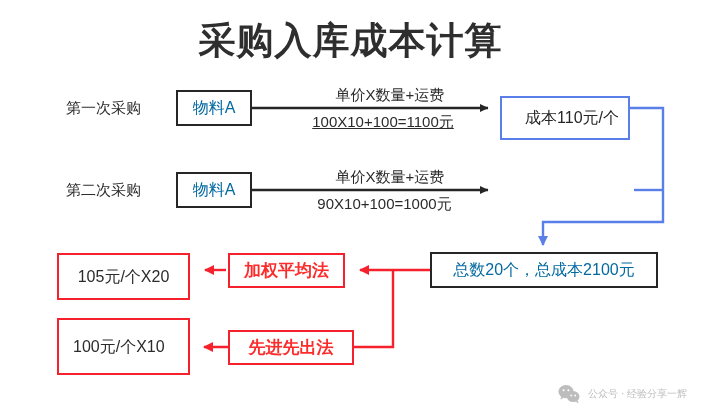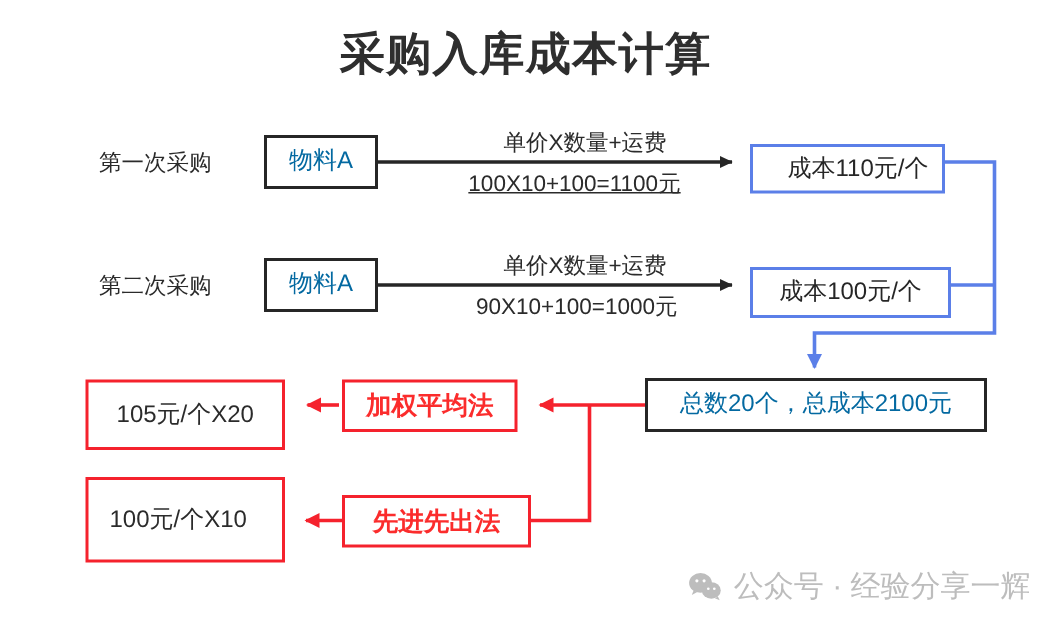--- a/index.html
+++ b/index.html
@@ -18,21 +18,21 @@
     overflow: hidden;
   }
   .abs { position: absolute; }
 
   
   #title {
     left: 0;
     top: 16px;
     width: 701px;
     text-align: center;
-    font-size: 30px;
+    font-size: 37px;
     font-weight: bold;
     color: #2e2e2e;
     letter-spacing: 1px;
   }
 
   
   .plain-label {
     font-size: 15px;
     color: #2b2b2b;
     white-space: nowrap;
@@ -96,21 +96,21 @@
   }
 
   
   #watermark {
     right: 14px;
     bottom: 8px;
     display: flex;
     align-items: center;
     gap: 8px;
     color: #bdbdbd;
-    font-size: 20px;
+    font-size: 10px;
     white-space: nowrap;
   }
   #watermark .wm-icon { display: block; }
 </style>
 </head>
 <body>
 
 <div id="canvas">
 
   <div class="abs" id="title">采购入库成本计算</div>
@@ -146,37 +146,34 @@
   <div class="abs plain-label" style="left:66px; top:99px;">第一次采购</div>
 
   <div class="abs box box-black" style="left:176px; top:90px; width:76px; height:36px;">
     <span>物料A</span>
   </div>
 
   <div class="abs formula formula-top" style="left:290px; top:86px; width:200px;">单价X数量+运费</div>
 
   <div class="abs formula formula-bottom" style="left:278px; top:113px; width:210px;text-decoration:underline;">100X10+100=1100元</div>
 
-  <div class="abs box box-blue" style="left:500px; top:96px; width:130px; height:33px;padding-left:14px;">
+  <div class="abs box box-blue" style="left:500px; top:96px; width:130px; height:44px;padding-left:14px;">
     <span>成本110元/个</span>
   </div>
 
   <div class="abs plain-label" style="left:66px; top:181px;">第二次采购</div>
 
   <div class="abs box box-black" style="left:176px; top:172px; width:76px; height:36px;">
     <span>物料A</span>
   </div>
 
   <div class="abs formula formula-top" style="left:290px; top:168px; width:200px;">单价X数量+运费</div>
 
   <div class="abs formula formula-bottom" style="left:282px; top:195px; width:205px;">90X10+100=1000元</div>
 
-  <div class="abs box box-blue" style="left:500px; top:178px; width:134px; height:34px;">
-    <span>成本100元/个</span>
-  </div>
 
   <div class="abs box box-black" style="left:430px; top:252px; width:228px; height:36px;">
     <span>总数20个，总成本2100元</span>
   </div>
 
   <div class="abs box box-red box-red-redtext" style="left:228px; top:253px; width:117px; height:35px;">
     <span>加权平均法</span>
   </div>
 
   <div class="abs box box-red box-red-darktext" style="left:57px; top:253px; width:133px; height:47px;">

